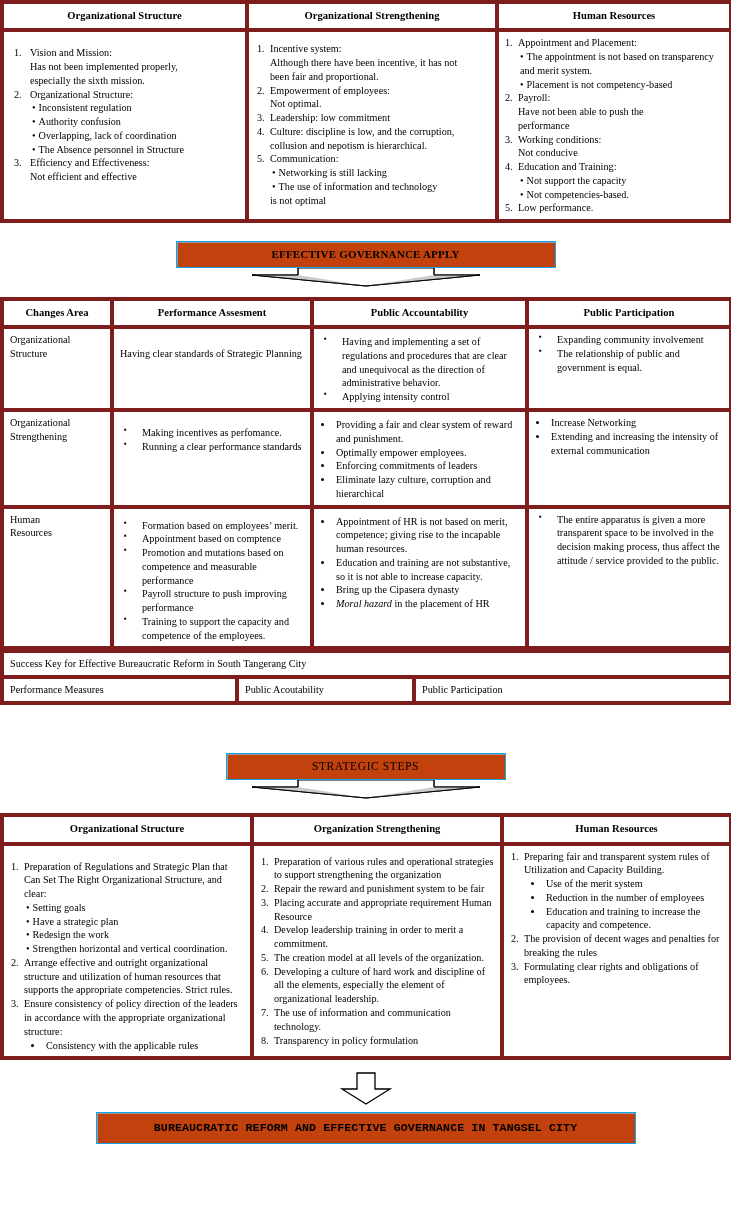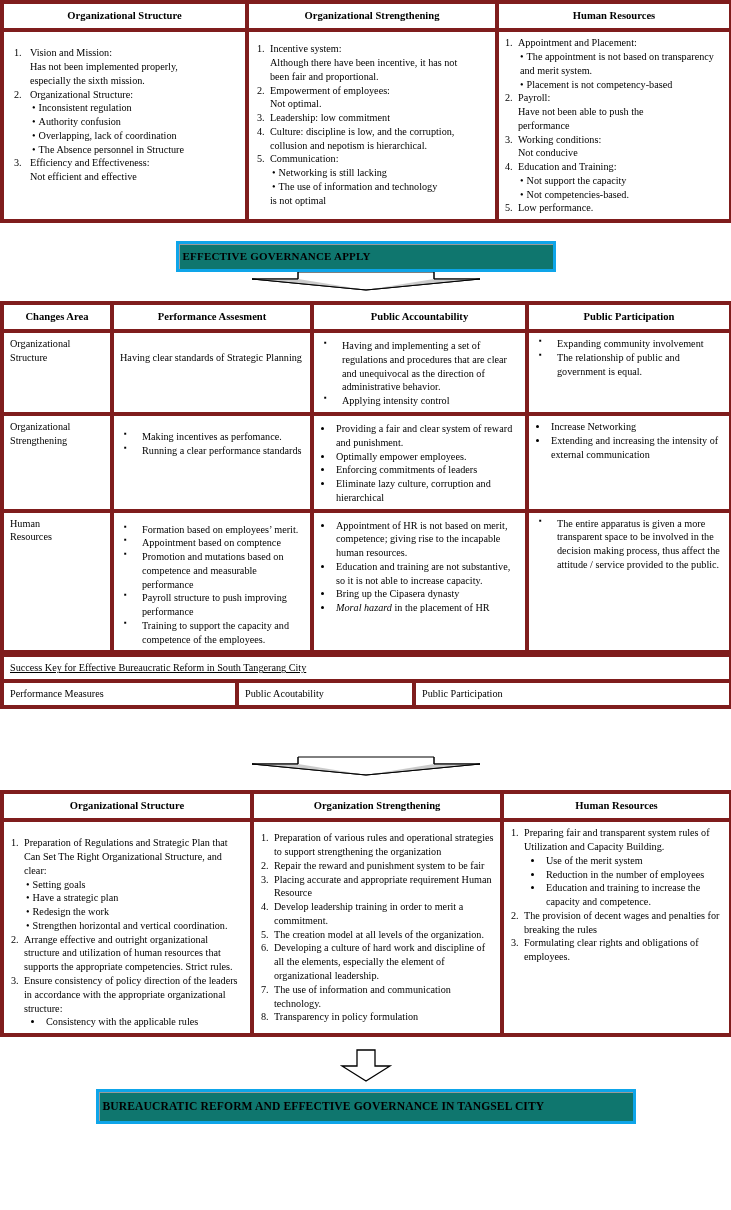--- a/index.html
+++ b/index.html
@@ -81,25 +81,25 @@
   ul.bul.small > li { position: relative; padding-left: 22px; }
   ul.bul.small > li::before {
     content: "\25AA";
     position: absolute; left: 4px; top: -1px;
     font-size: 8px;
   }
 
   
   .banner-wrap { position: relative; }
   .banner {
-    border: 3px solid #0ea5e9;
-    text-align: left;
+    border: 1px solid #0ea5e9;
+    text-align: center;
     font-weight: bold;
     letter-spacing: .2px;
-    background: #0f766e;
+    background: #c2410c;
     position: relative;
     box-shadow: 1px 1px 0 0 #9a9a9a inset;
   }
   .banner .inner { padding: 5px 4px 5px 4px; }
 
   .gov-banner {
     width: 380px;
     margin: 0 auto;
     font-size: 11px;
   }
@@ -109,21 +109,21 @@
     font-weight: normal;
     font-size: 11.5px;
     letter-spacing: .6px;
   }
   .final-banner {
     width: 540px;
     margin: 0 auto;
     font-size: 11.6px;
     letter-spacing: .1px;
   }
-  .final-banner .inner { padding: 7px 4px; }
+  .final-banner .inner { padding: 7px 4px; font-family: Liberation Mono, monospace; }
 
   
   .swoosh {
     width: 240px;
     height: 22px;
     margin: -1px auto 0 auto;
     display: block;
   }
   .downarrow {
     width: 54px; height: 34px;
@@ -132,21 +132,21 @@
   }
 
   .sp6  { height: 6px; }
   .sp8  { height: 8px; }
   .sp10 { height: 10px; }
   .sp12 { height: 12px; }
   .sp18 { height: 18px; }
   .sp22 { height: 22px; }
   .sp26 { height: 26px; }
 
-  .sk-title { font-weight: bold; font-size: 10.6px; padding: 4px 6px; text-decoration: underline; }
+  .sk-title { font-weight: bold; font-size: 10.6px; padding: 4px 6px; }
   .sk-sub   { font-weight: bold; font-size: 10.6px; padding: 4px 6px; }
   .sk-body  { padding: 5px 6px 8px 6px; }
   .sk-body .ln { display: block; padding-left: 14px; }
   em.it { font-style: italic; }
 </style>
 </head>
 <body>
 
 <div class="page">
 
@@ -308,20 +308,23 @@
       <td class="sk-sub">Public Acoutability</td>
       <td class="sk-sub">Public Participation</td>
     </tr>
   </tbody>
     </table>
 
   <div class="sp26"></div>
   <div class="sp22"></div>
 
   <div class="banner-wrap">
+    <div class="banner steps-banner">
+      <div class="inner">STRATEGIC STEPS</div>
+    </div>
     <svg class="swoosh" viewBox="0 0 240 22" preserveAspectRatio="none">
       <path d="M52 1 L52 8 L6 8 L120 19 L234 8 L188 8 L188 1 Z" fill="#ffffff" stroke="#000000" stroke-width="1"></path>
       <path d="M52 8 L6 8 L120 19" fill="#b9b9b9" stroke="none" opacity="0.75"></path>
       <path d="M188 8 L234 8 L120 19" fill="#b9b9b9" stroke="none" opacity="0.75"></path>
       <path d="M52 1 L52 8 L6 8 L120 19 L234 8 L188 8 L188 1" fill="none" stroke="#000000" stroke-width="1"></path>
     </svg>
   </div>
 
   <div class="sp12"></div>
 

